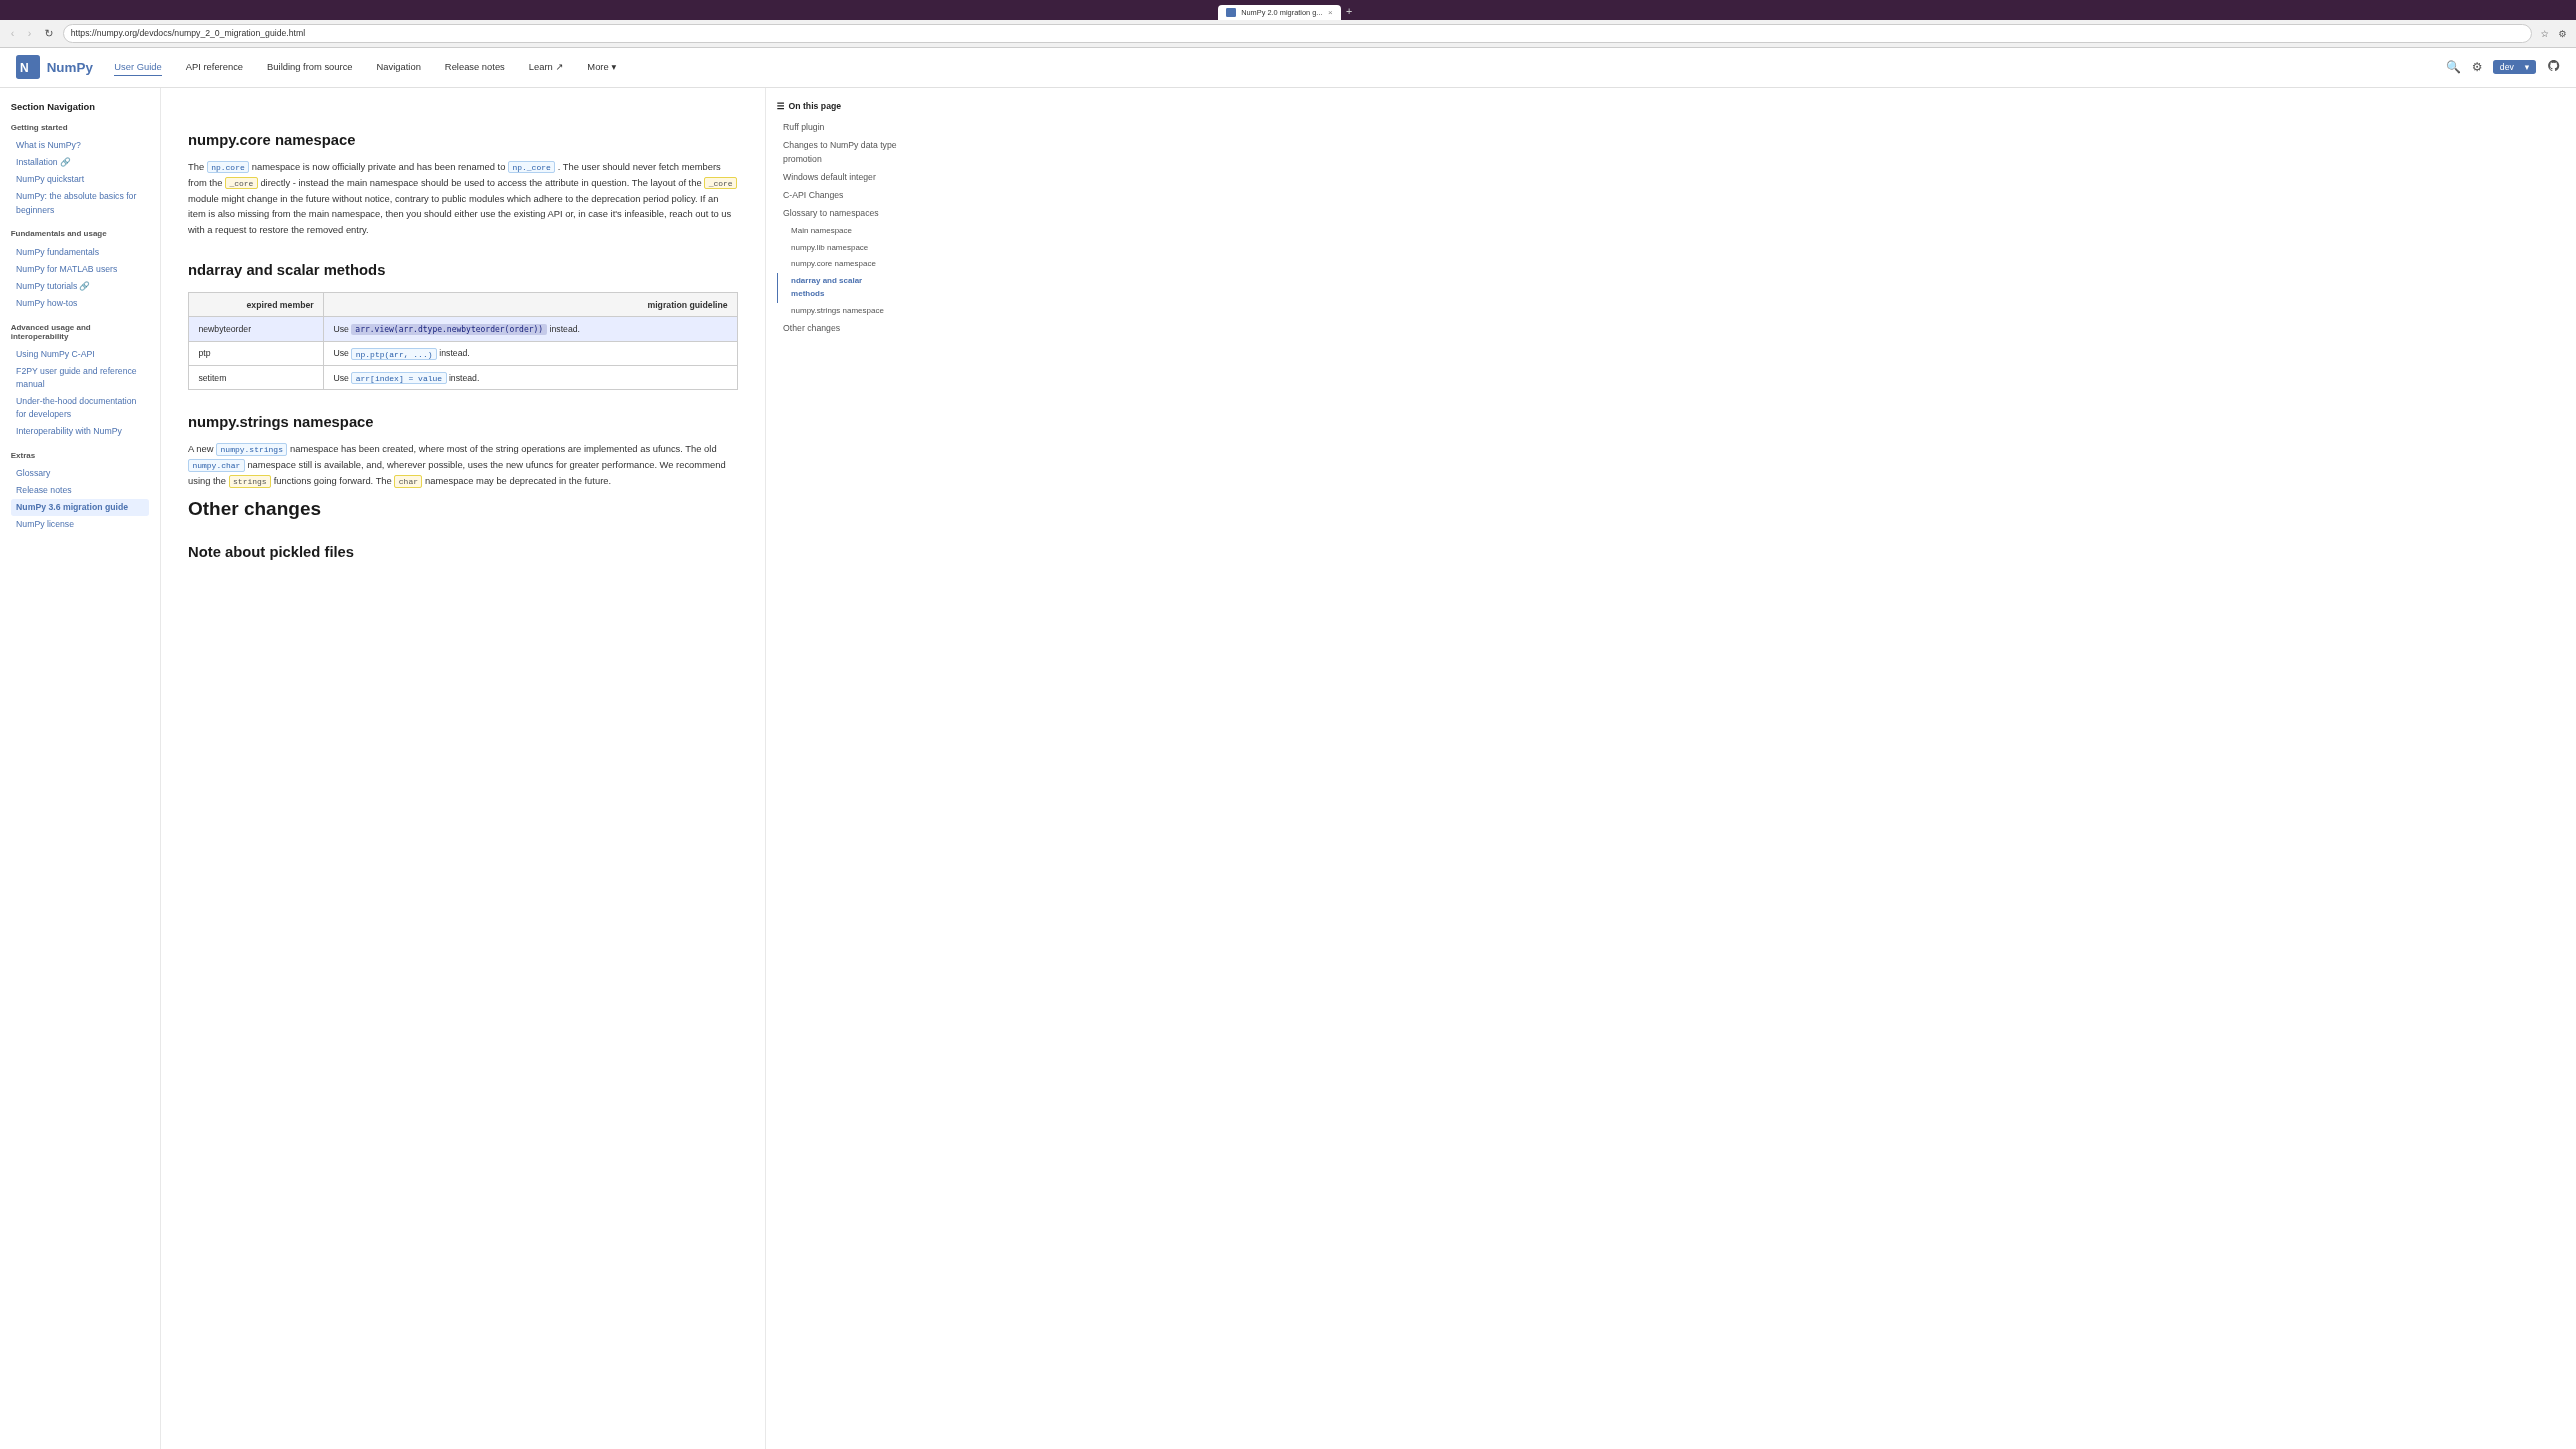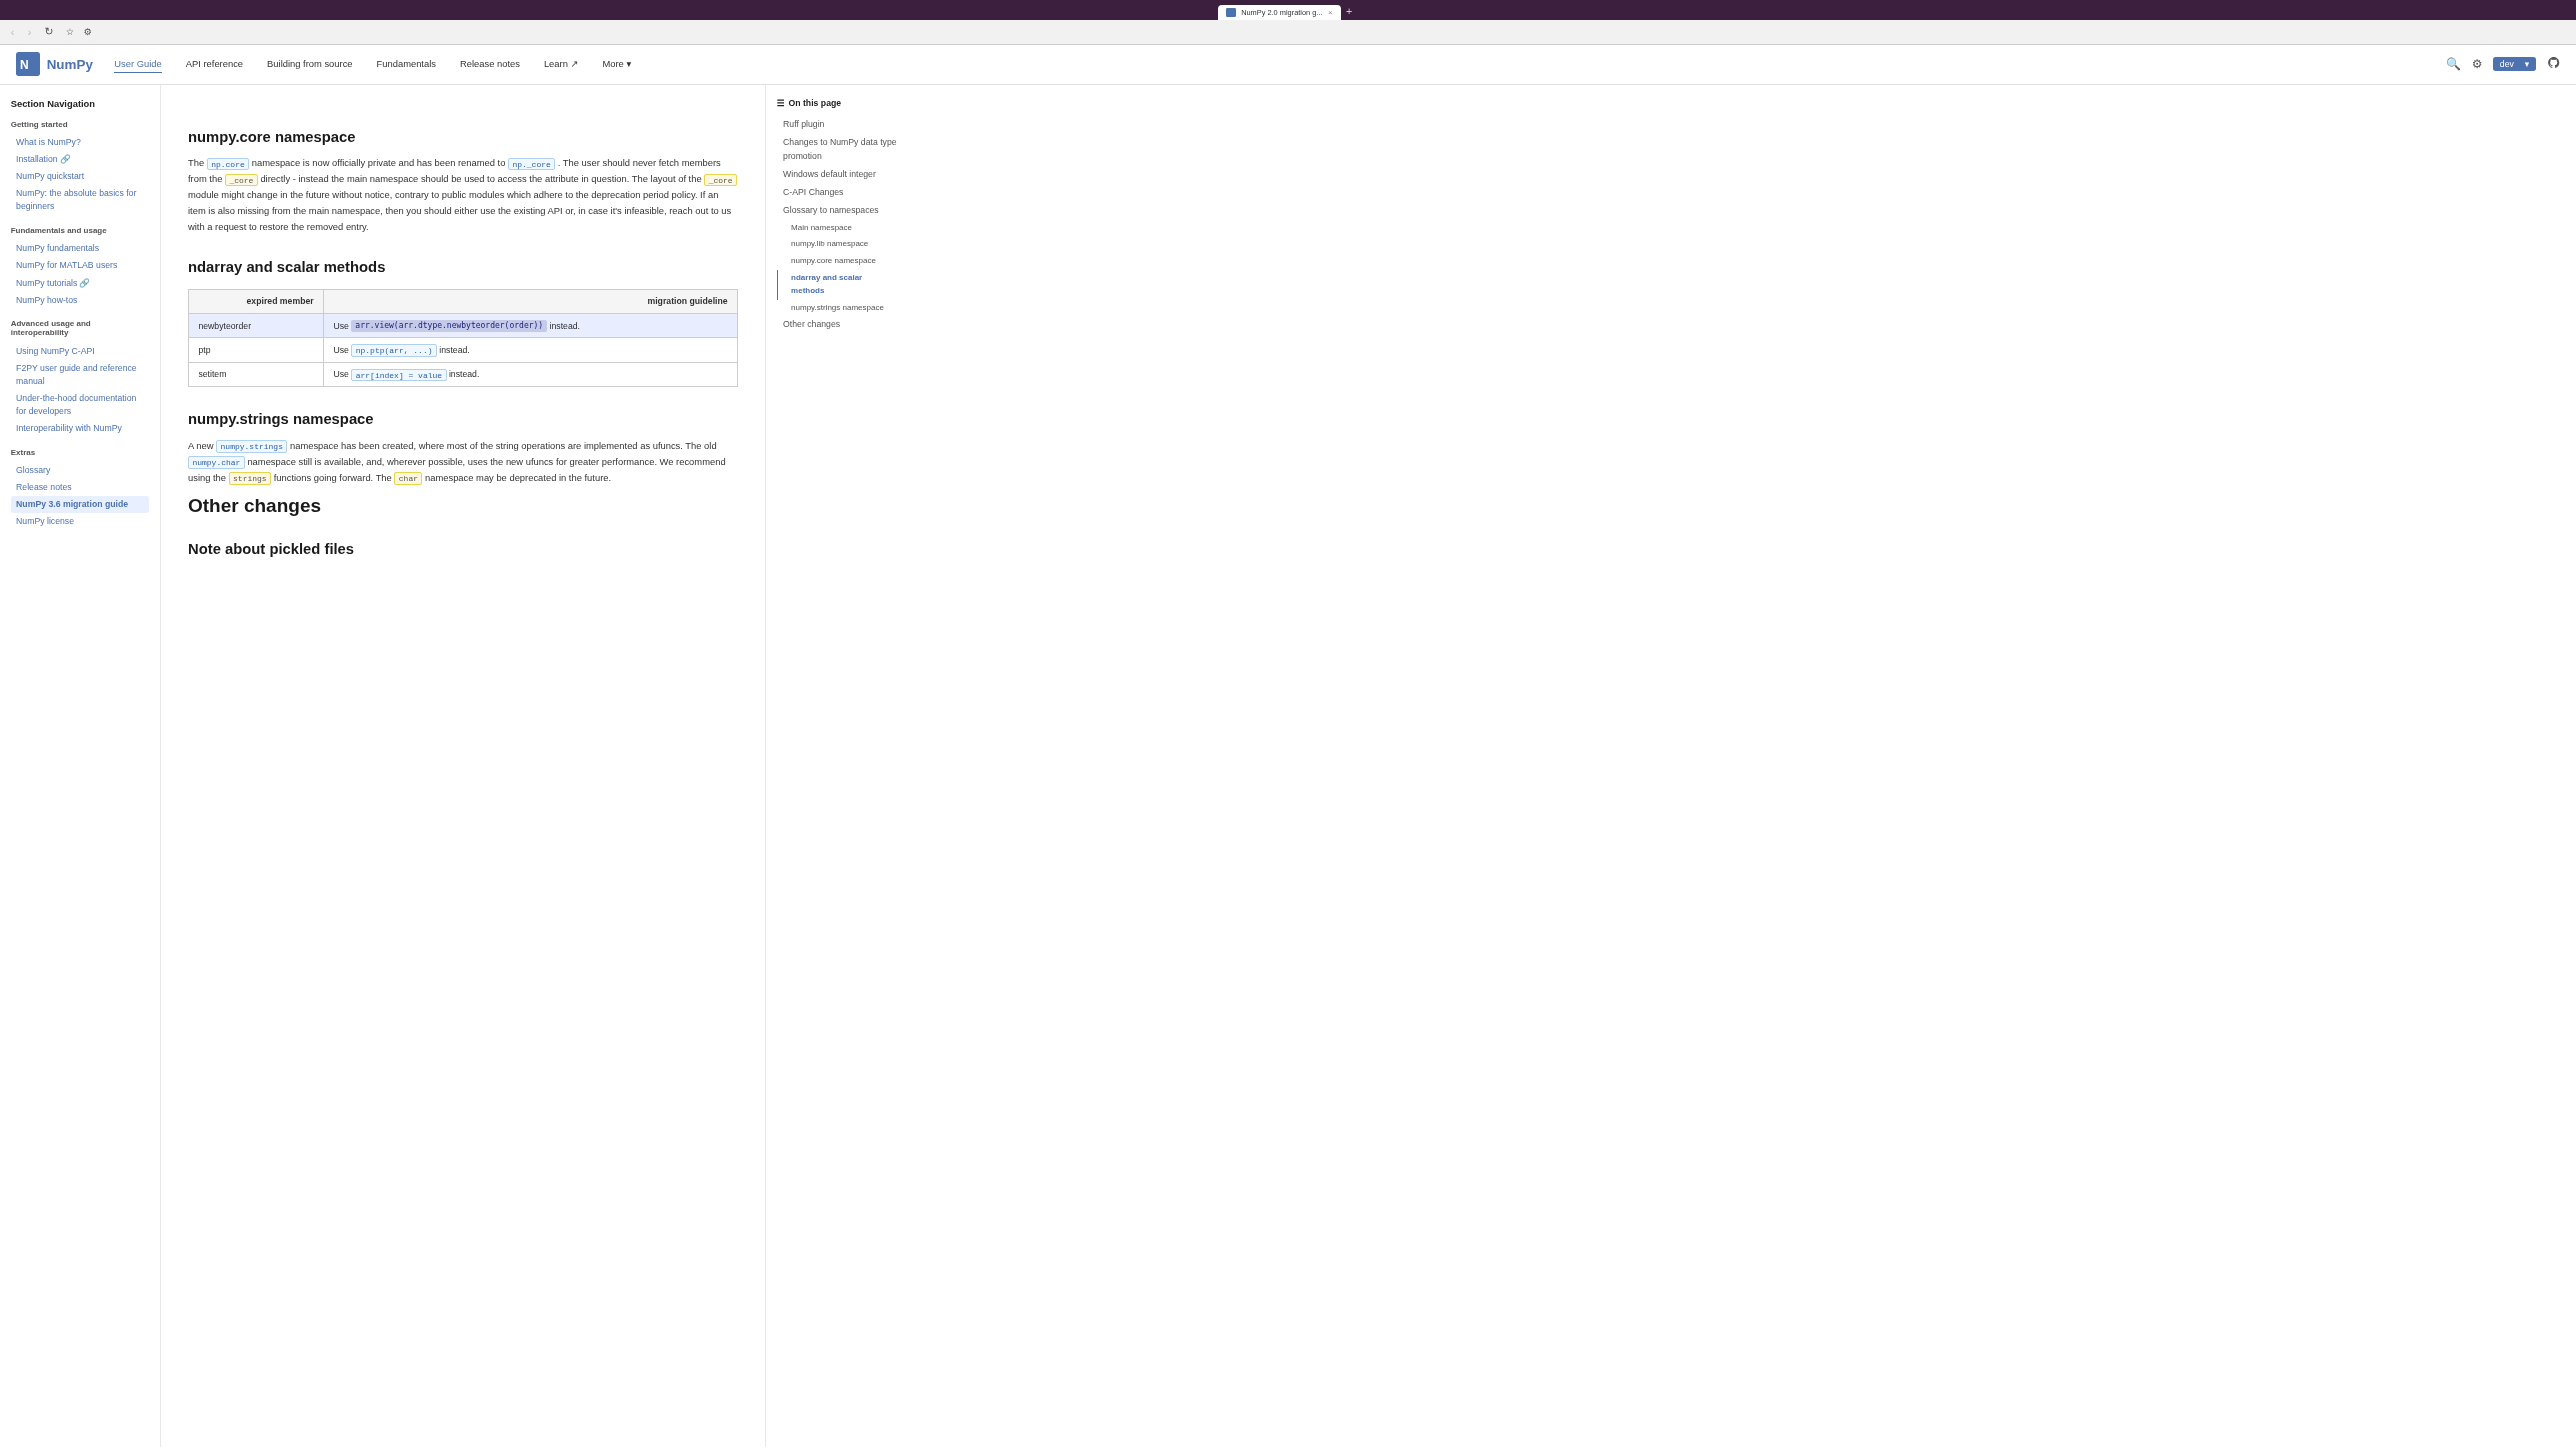--- a/index.html
+++ b/index.html
@@ -85,41 +85,42 @@
       <span>NumPy 2.0 migration g...</span>
       <span class="browser-tab-close">×</span>
     </div>
     <span class="browser-tab-add">+</span>
   </div>
 </div>
 <div class="browser-toolbar">
   <button class="browser-nav-btn" disabled="">‹</button>
   <button class="browser-nav-btn" disabled="">›</button>
   <button class="browser-nav-btn">↻</button>
+  <input class="browser-url-bar" type="text" value="https://numpy.org/devdocs/numpy_2_0_migration_guide.html" style="">
   <div class="browser-actions">
     <button class="browser-action-btn">☆</button>
     <button class="browser-action-btn">⚙</button>
   </div>
 </div>
 
 <div class="page-wrapper">
 
   <nav class="top-nav">
     <a class="logo" href="#">
       <svg class="logo-icon" viewBox="0 0 36 36" fill="none" style="font-size:20px">
         <rect width="36" height="36" rx="4" fill="#4c72b0"></rect>
         <text x="6" y="26" fill="white" font-size="18" font-weight="bold" font-family="Arial">N</text>
       </svg>
       <span>NumPy</span>
     </a>
     <div class="nav-links">
       <a class="nav-link active" href="#">User Guide</a>
       <a class="nav-link" href="#">API reference</a>
       <a class="nav-link" href="#">Building from source</a>
-      <a class="nav-link" href="#">Fundamentals</a>
+      <a class="nav-link" href="#">Navigation</a>
       <a class="nav-link" href="#">Release notes</a>
       <a class="nav-link nav-link-with-icon" href="#">
         <span>Learn</span>
         <span>↗</span>
       </a>
       <a class="nav-link nav-link-with-icon" href="#">
         <span>More</span>
         <span>▾</span>
       </a>
     </div>

